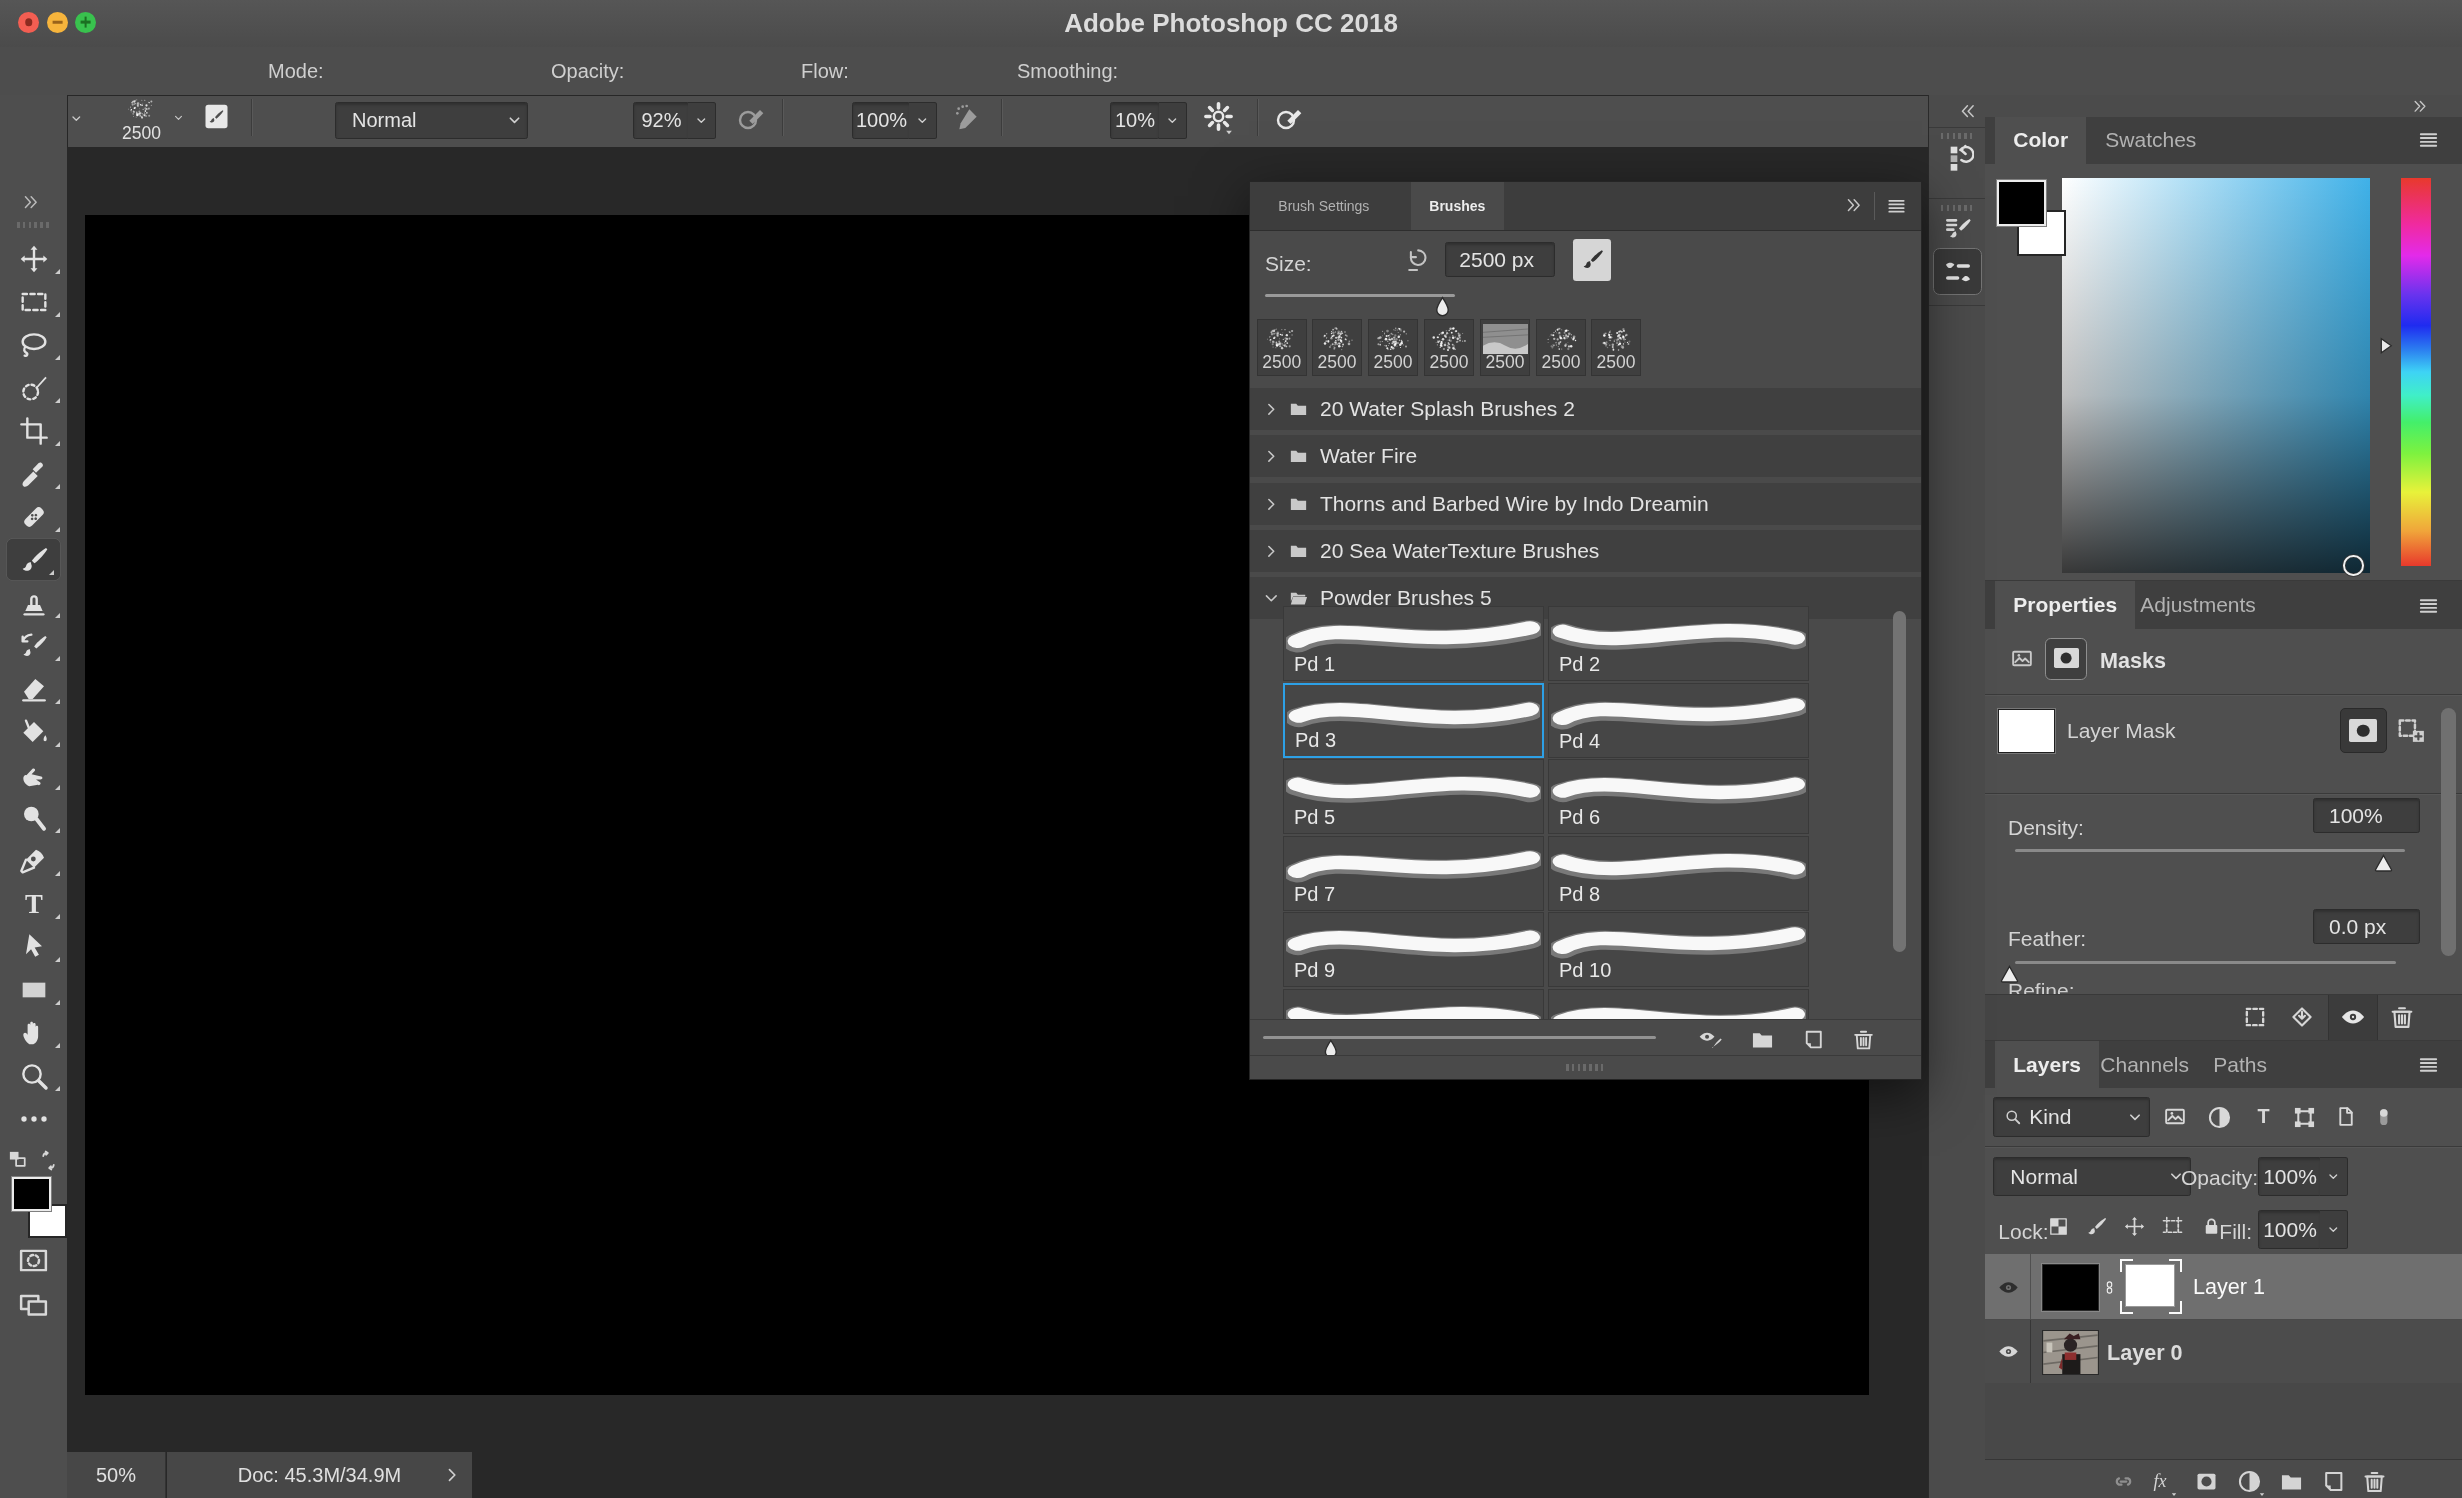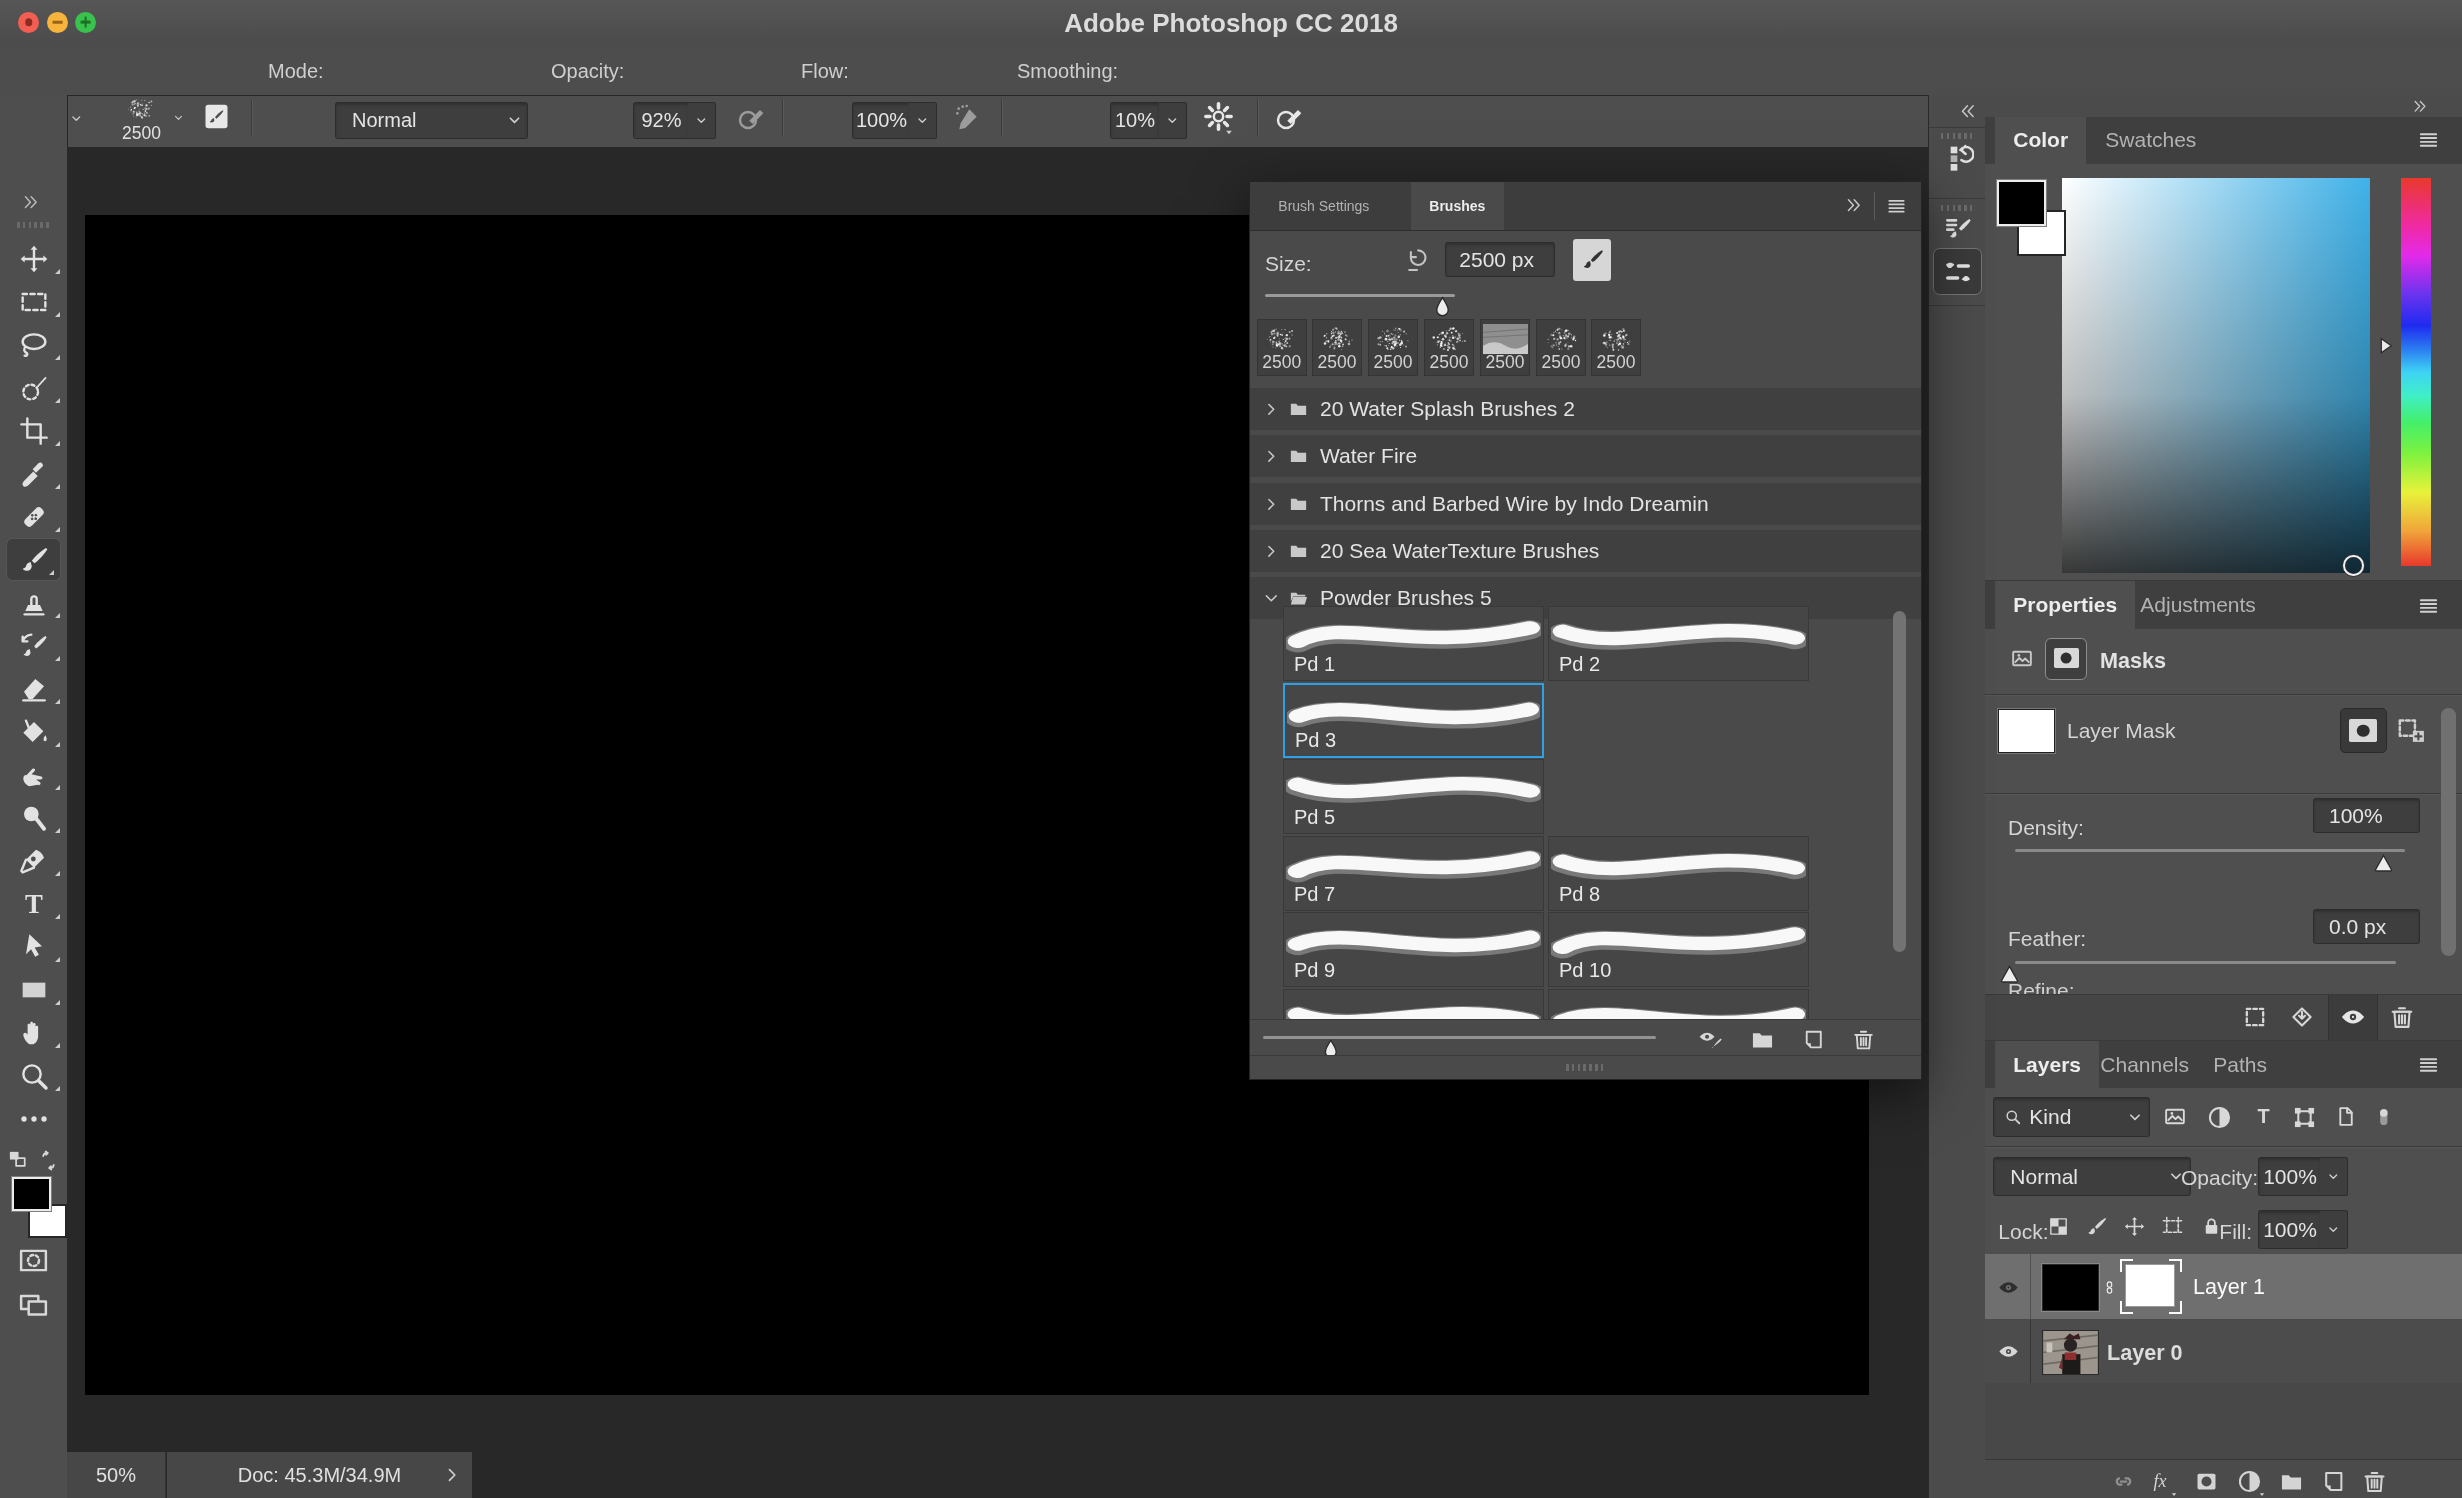--- a/index.html
+++ b/index.html
@@ -1550,28 +1550,46 @@
         </div>
         <div class="bcell bsel" style="left: 0px; top: 77px;">
           <div class="bstroke ic">
             <svg viewBox="0 0 306 86" preserveAspectRatio="none">
               <path d="M14 52 C80 16,170 82,292 40" stroke="#fff" stroke-width="34" fill="none" stroke-linecap="round" opacity=".28" transform="translate(0,3)"></path>
               <path d="M14 52 C80 16,170 82,292 40" stroke="#fff" stroke-width="24" fill="none" stroke-linecap="round" opacity=".95"></path>
             </svg>
           </div>
           <span class="blabel">Pd 3</span>
         </div>
+        <div class="bcell" style="left: 265px; top: 77px;">
+          <div class="bstroke ic">
+            <svg viewBox="0 0 306 86" preserveAspectRatio="none">
+              <path d="M14 58 C70 14,150 80,292 34" stroke="#fff" stroke-width="34" fill="none" stroke-linecap="round" opacity=".28" transform="translate(0,3)"></path>
+              <path d="M14 58 C70 14,150 80,292 34" stroke="#fff" stroke-width="24" fill="none" stroke-linecap="round" opacity=".95"></path>
+            </svg>
+          </div>
+          <span class="blabel">Pd 4</span>
+        </div>
         <div class="bcell" style="left: 0px; top: 153px;">
           <div class="bstroke ic">
             <svg viewBox="0 0 306 86" preserveAspectRatio="none">
               <path d="M14 40 C90 80,180 12,292 52" stroke="#fff" stroke-width="34" fill="none" stroke-linecap="round" opacity=".28" transform="translate(0,3)"></path>
               <path d="M14 40 C90 80,180 12,292 52" stroke="#fff" stroke-width="24" fill="none" stroke-linecap="round" opacity=".95"></path>
             </svg>
           </div>
           <span class="blabel">Pd 5</span>
+        </div>
+        <div class="bcell" style="left: 265px; top: 153px;">
+          <div class="bstroke ic">
+            <svg viewBox="0 0 306 86" preserveAspectRatio="none">
+              <path d="M14 52 C80 16,170 82,292 40" stroke="#fff" stroke-width="34" fill="none" stroke-linecap="round" opacity=".28" transform="translate(0,3)"></path>
+              <path d="M14 52 C80 16,170 82,292 40" stroke="#fff" stroke-width="24" fill="none" stroke-linecap="round" opacity=".95"></path>
+            </svg>
+          </div>
+          <span class="blabel">Pd 6</span>
         </div>
         <div class="bcell" style="left: 0px; top: 230px;">
           <div class="bstroke ic">
             <svg viewBox="0 0 306 86" preserveAspectRatio="none">
               <path d="M14 58 C70 14,150 80,292 34" stroke="#fff" stroke-width="34" fill="none" stroke-linecap="round" opacity=".28" transform="translate(0,3)"></path>
               <path d="M14 58 C70 14,150 80,292 34" stroke="#fff" stroke-width="24" fill="none" stroke-linecap="round" opacity=".95"></path>
             </svg>
           </div>
           <span class="blabel">Pd 7</span>
         </div>

